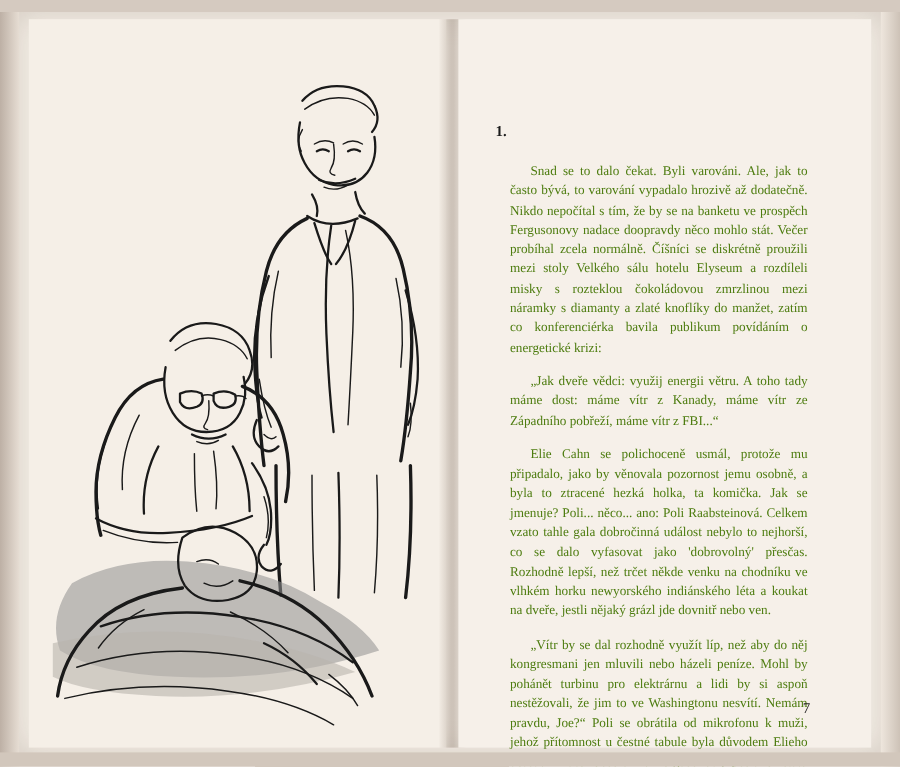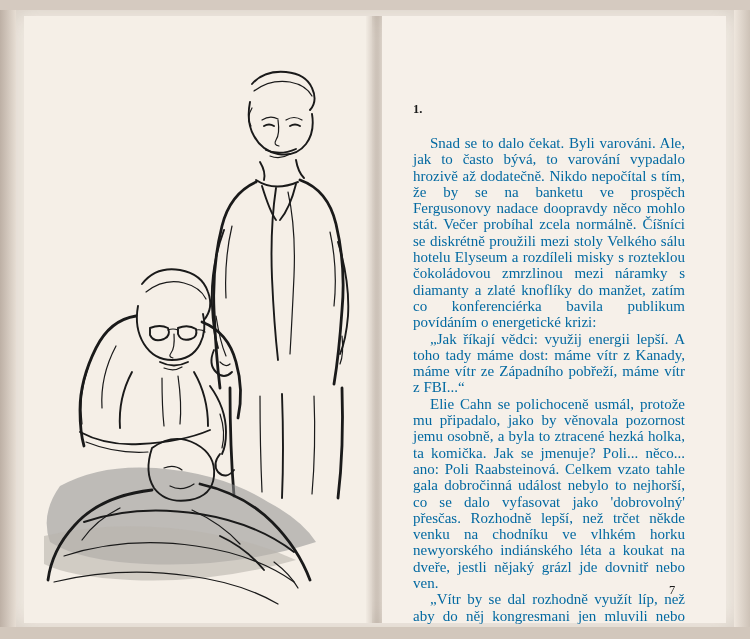--- a/index.html
+++ b/index.html
@@ -98,26 +98,26 @@
     top: 86px;
     width: 272px;
   }
   .chapter-num {
     font-size: 12.5px;
     font-weight: bold;
     color: #1b1b1b;
     margin-bottom: 18px;
   }
   .para {
-    font-size: 15px;
+    font-size: 11px;
     line-height: 16.3px;
-    color: #0369a1;
+    color: #4d7c0f;
     text-align: justify;
     text-indent: 17px;
-    margin: 0;
+    margin: 12px;
     hyphens: manual;
   }
   .page-num {
     position: absolute;
     left: 287px;
     top: 567px;
     font-size: 12.5px;
     color: #1b1b1b;
   }
 
@@ -242,21 +242,21 @@
         </svg>
       </div>
     </div>
 
     <div class="gutter"></div>
 
     <div class="page-right">
       <div class="text-col">
         <div class="chapter-num">1.</div>
         <p class="para">Snad se to dalo čekat. Byli varováni. Ale, jak to často bývá, to varování vypadalo hrozivě až dodatečně. Nikdo nepočítal s tím, že by se na banketu ve prospěch Fergusonovy nadace doopravdy něco mohlo stát. Večer probíhal zcela normálně. Číšníci se diskrétně proužili mezi stoly Velkého sálu hotelu Elyseum a rozdíleli misky s rozteklou čokoládovou zmrzlinou mezi náramky s diamanty a zlaté knoflíky do manžet, zatím co konferenciérka bavila publikum povídáním o energetické krizi:</p>
-        <p class="para">„Jak říkají vědci: využij energii lepší. A toho tady máme dost: máme vítr z Kanady, máme vítr ze Západního pobřeží, máme vítr z FBI...“</p>
+        <p class="para">„Jak dveře vědci: využij energii větru. A toho tady máme dost: máme vítr z Kanady, máme vítr ze Západního pobřeží, máme vítr z FBI...“</p>
         <p class="para">Elie Cahn se polichoceně usmál, protože mu připadalo, jako by věnovala pozornost jemu osobně, a byla to ztracené hezká holka, ta komička. Jak se jmenuje? Poli... něco... ano: Poli Raabsteinová. Celkem vzato tahle gala dobročinná událost nebylo to nejhorší, co se dalo vyfasovat jako 'dobrovolný' přesčas. Rozhodně lepší, než trčet někde venku na chodníku ve vlhkém horku newyorského indiánského léta a koukat na dveře, jestli nějaký grázl jde dovnitř nebo ven.</p>
         <p class="para">„Vítr by se dal rozhodně využít líp, než aby do něj kongresmani jen mluvili nebo házeli peníze. Mohl by pohánět turbinu pro elektrárnu a lidi by si aspoň nestěžovali, že jim to ve Washingtonu nesvítí. Nemám pravdu, Joe?“ Poli se obrátila od mikrofonu k muži, jehož přítomnost u čestné tabule byla důvodem Elieho účasti: k Otci Josefu A. Fergusonovi, poslanci státu New York.</p>
 
       </div>
       <div class="page-num">7</div>
     </div>
 
   </div>
 
   <div class="edge-left"></div>

